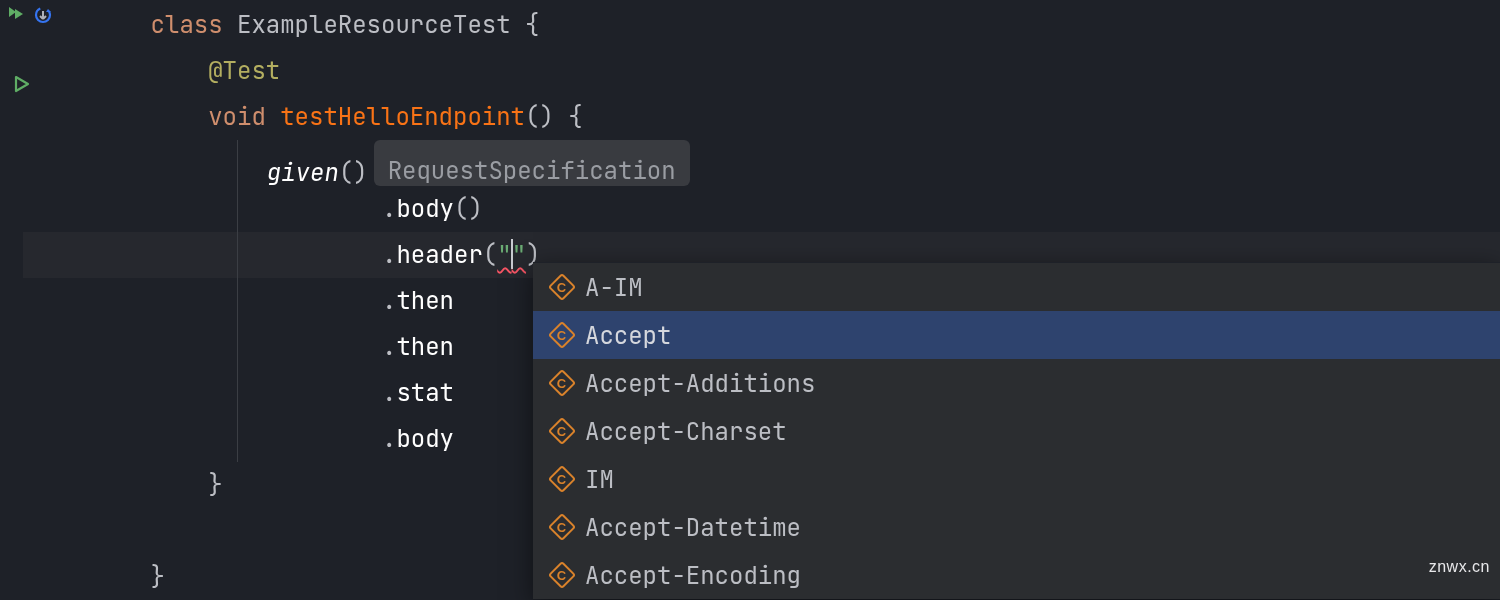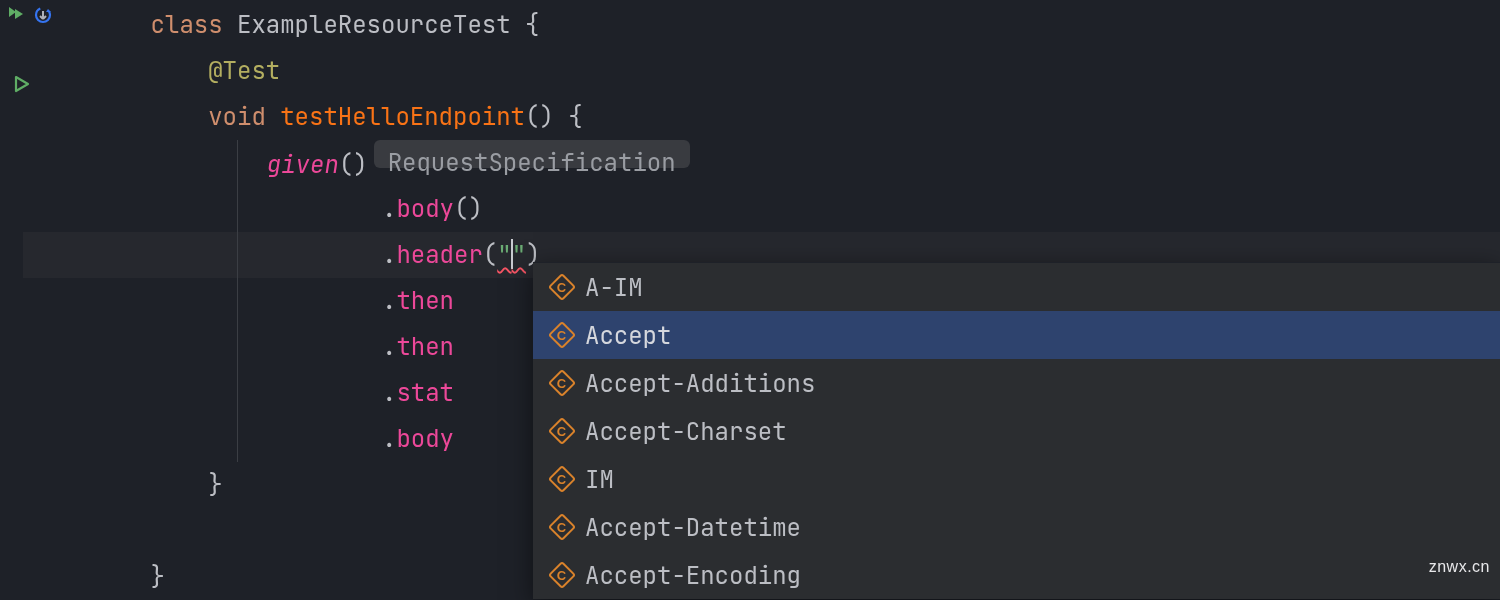--- a/index.html
+++ b/index.html
@@ -48,34 +48,34 @@
     content: "";
     position: absolute;
     left: -70px; top: 0; bottom: 0; width: 70px;
     background: #26282e;
   }
   
   .kw   { color: #cf8e6d; }       
   .id   { color: #bcbec4; }       
   .ann  { color: #b3ae60; }       
   .mcall{ color: #f97316; }
-  .mfun { color: #ec4899; text-align: center; }
+  .mfun { color: #ffffff; text-align: center; }
   .punc { color: #bcbec4; }
   .str  { color: #6aab73; }
   .it   { font-style: italic; }
   .paramhint {
     display: inline-block;
     background: #393b40;
     color: #9a9da3;
     border-radius: 6px;
-    padding: 4px 14px;
+    padding: 12px 14px;
     margin-left: 6px;
     font-style: normal;
     line-height: 38px;
-    height: 28px;
+    height: 46px;
     vertical-align: 2px;
   }
   .indent-guide {
     display: inline-block;
     border-left: 1px solid #3b3e44;
     width: 0;
     height: 46px;
     vertical-align: top;
   }
   .caret {

